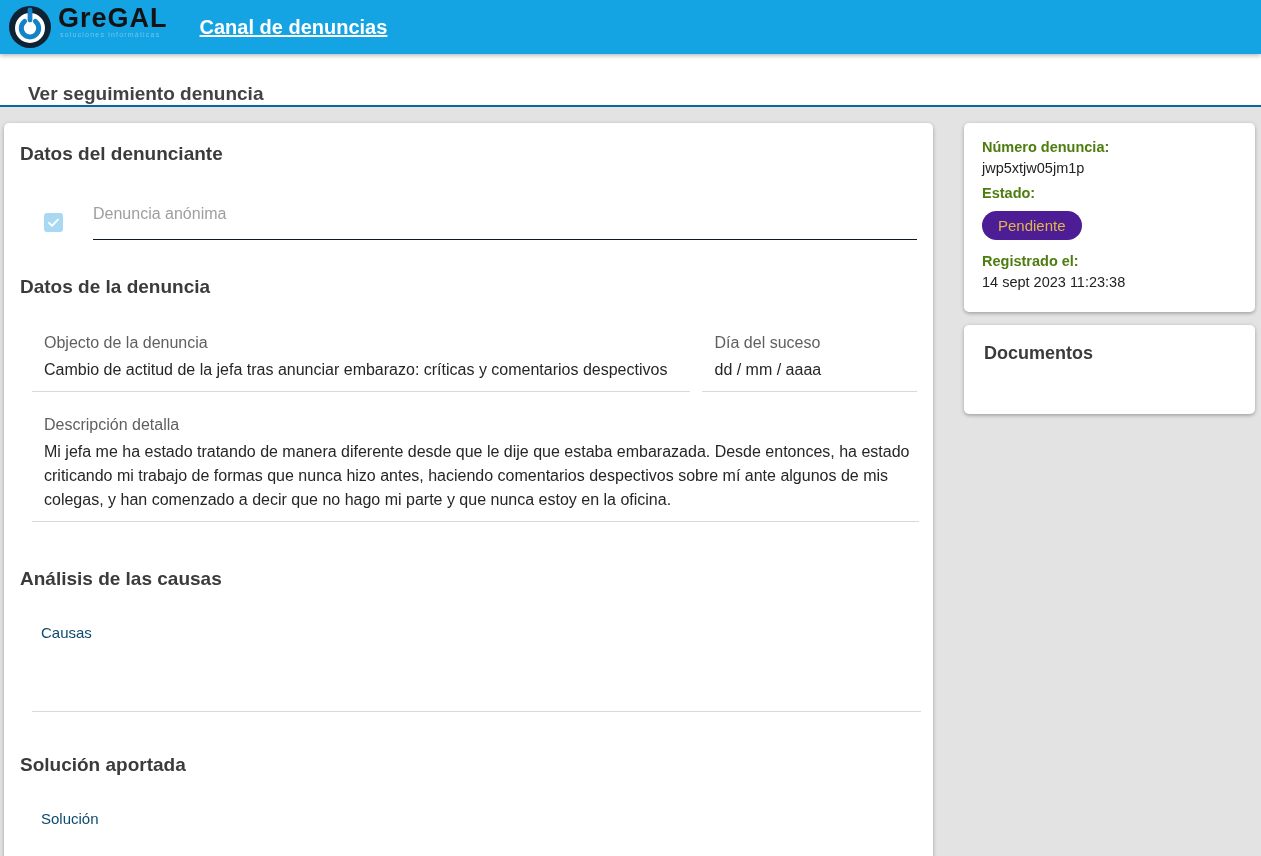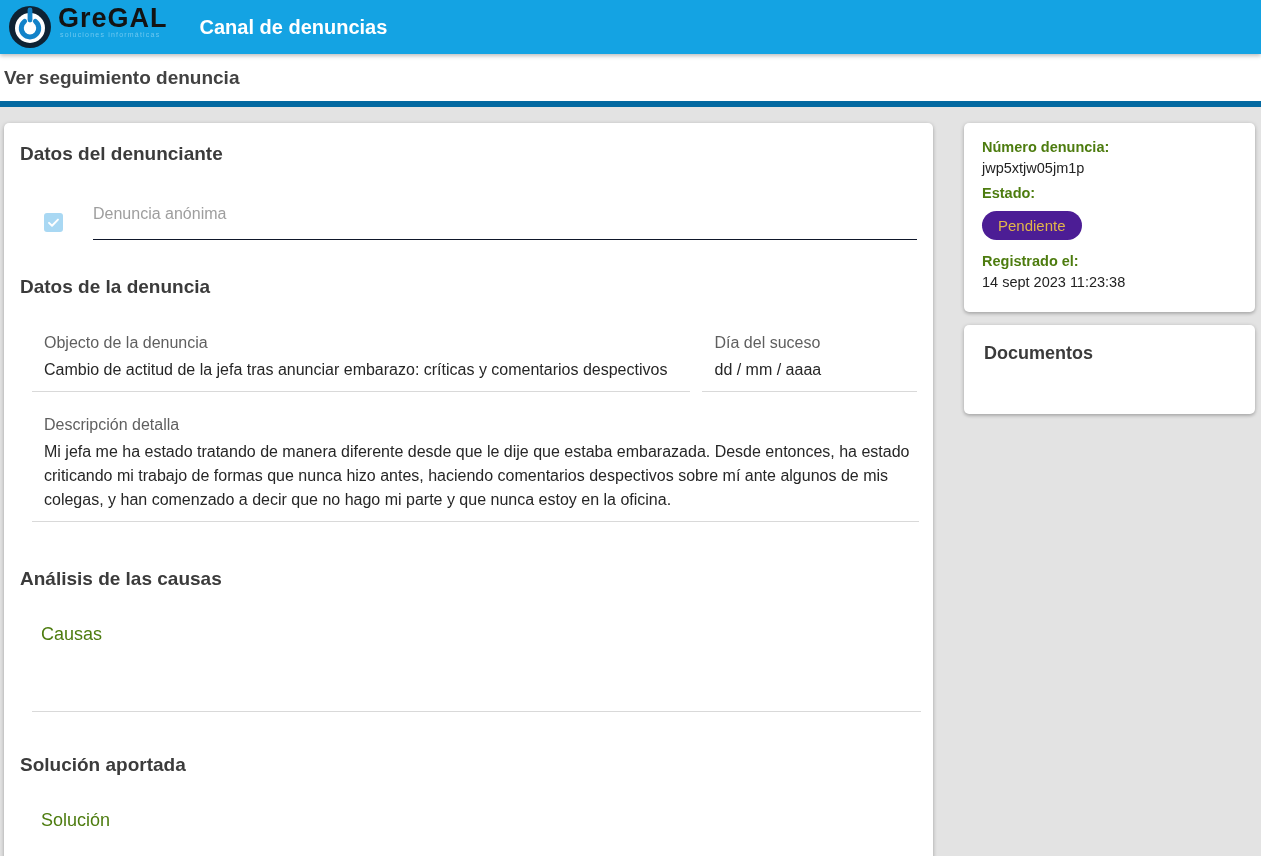--- a/index.html
+++ b/index.html
@@ -37,30 +37,31 @@
     font-size: 7px;
     color: #6ec8f0;
     letter-spacing: 1.2px;
     margin-left: 2px;
   }
   .appbar-title {
     color: #ffffff;
     font-size: 20px;
     font-weight: 700;
     margin-left: 32px;
+    text-decoration: underline;
   }
 
   
   .subheader {
     height: 53px;
     background: #ffffff;
     display: flex;
-    align-items: center;
-    padding-left: 4px;
-    border-bottom: 6px solid #0369a1;
+    align-items: flex-end;
+    padding-left: 28px;
+    border-bottom: 2px solid #0369a1;
   }
   .subheader h1 {
     font-size: 19px;
     font-weight: 700;
     color: #424242;
   }
 
   
   .content {
     display: flex;
@@ -141,21 +142,21 @@
   .field-desc {
     width: 887px;
     margin: 24px 0 0 12px;
   }
   .field-empty {
     margin: 34px 0 0 12px;
     width: 889px;
     min-height: 88px;
     padding-left: 9px;
   }
-  .field-empty .field-label { font-size: 18px; color: #4d7c0f; }
+  .field-empty .field-label { font-size: 15px; color: #0c4a6e; }
   .sec-analisis { margin-top: 46px; }
   .sec-solucion { margin-top: 42px; }
   .field-empty-sol { min-height: 84px; }
 
   
   .status-card { padding: 16px 18px 22px 18px; }
   .side-label {
     font-size: 14.5px;
     font-weight: 700;
     color: #4d7c0f;

